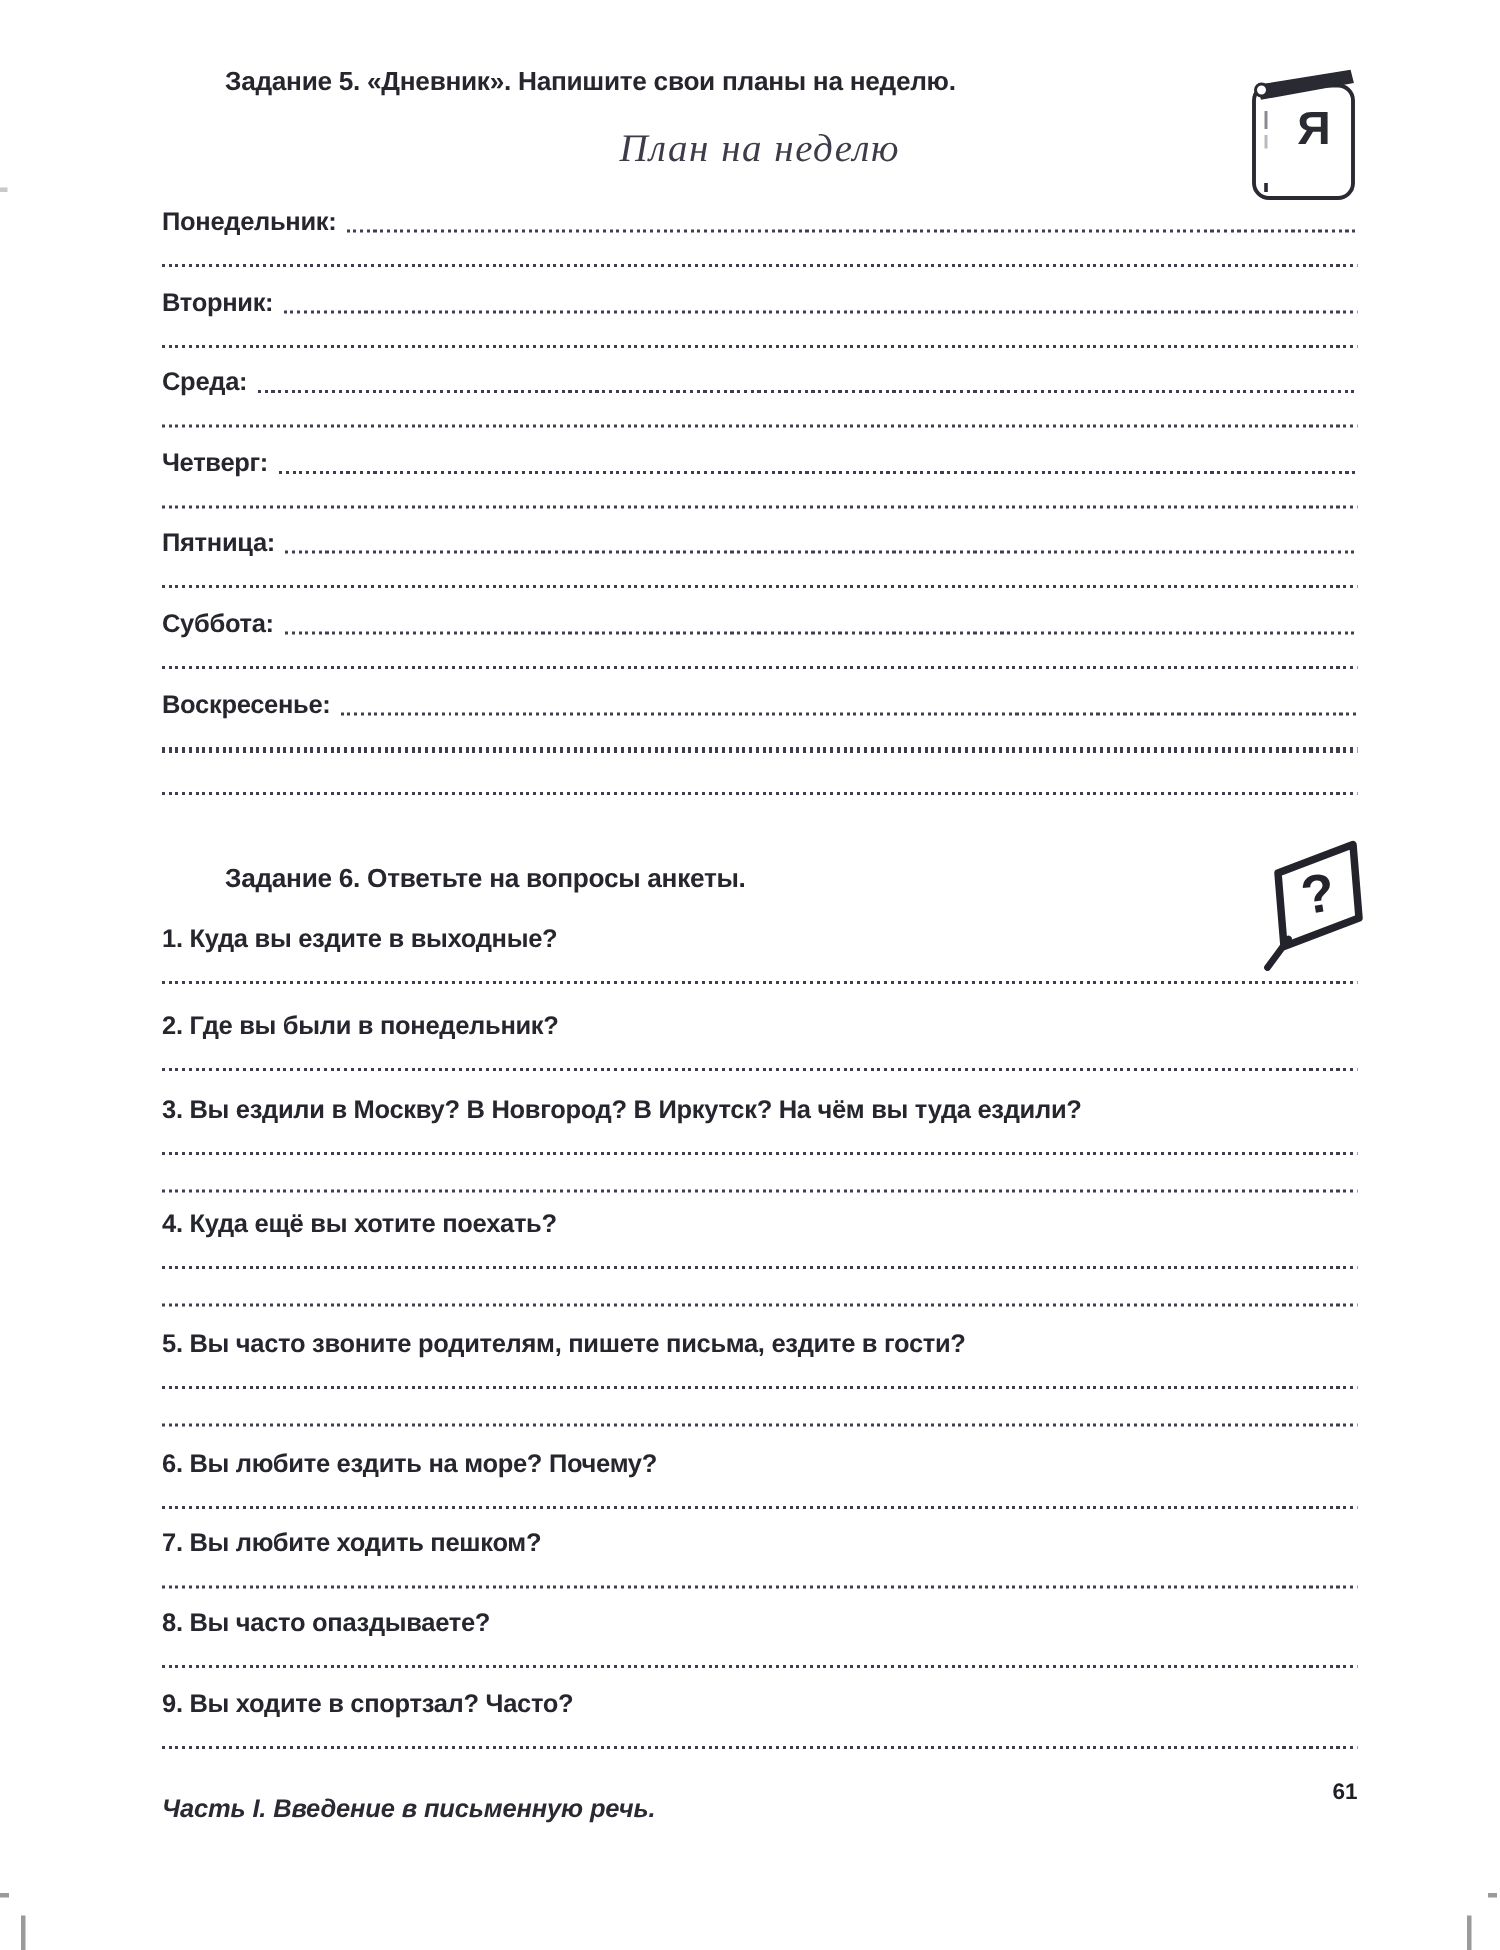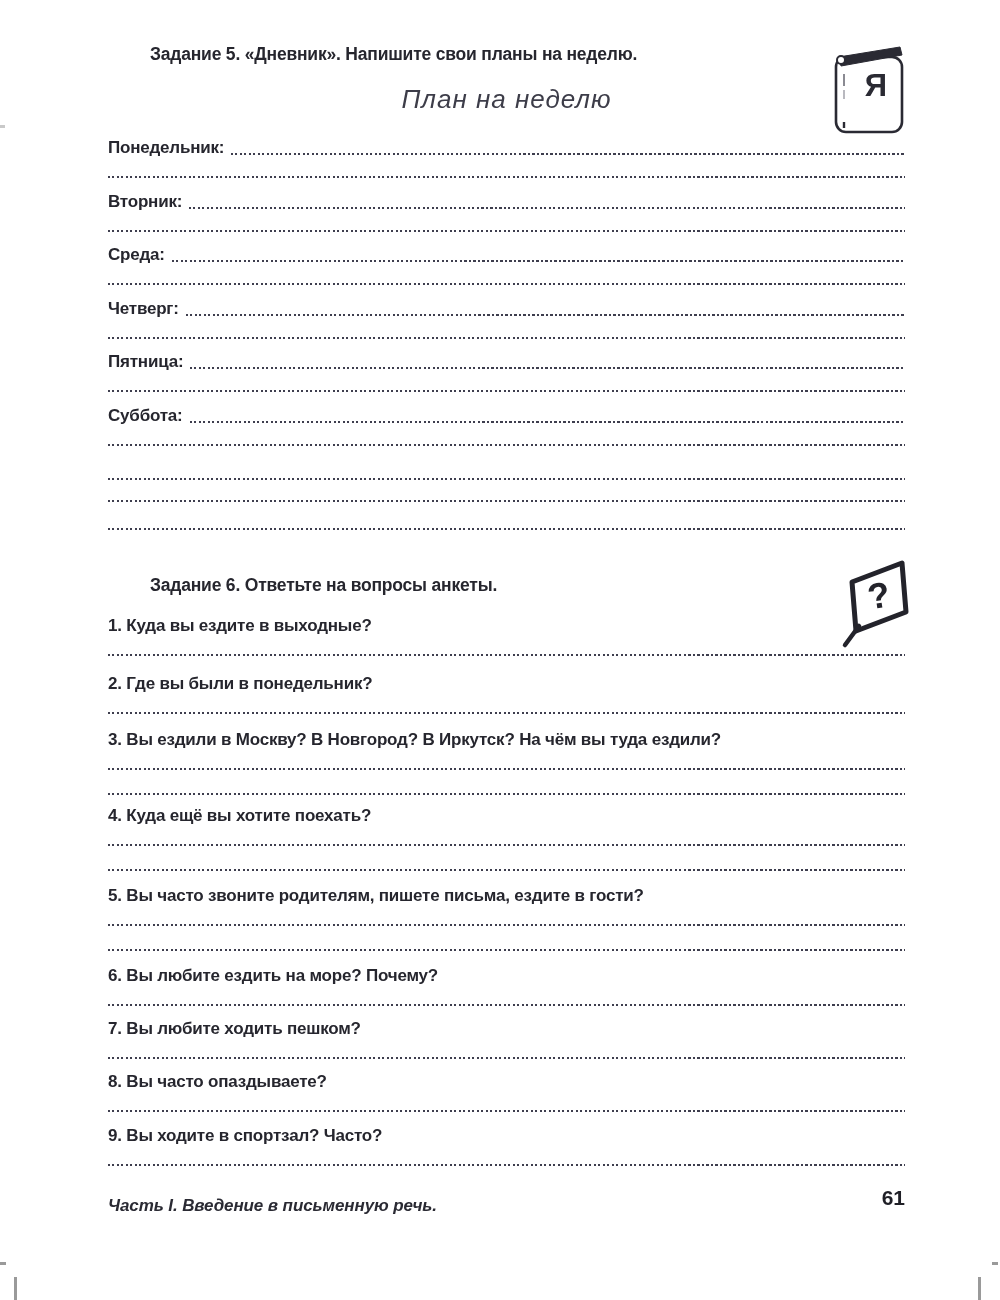--- a/index.html
+++ b/index.html
@@ -11,21 +11,21 @@
     color:#26262e;
     overflow:hidden;
   }
   
   .task-heading{
     position:absolute;left:108px;width:740px;
     font-weight:700;font-size:17.5px;line-height:21px;letter-spacing:-0.2px;margin-left:42px;
   }
   .script-title{
     position:absolute;left:108px;width:797px;text-align:center;
-    font-family:Liberation Sans, sans-serif;font-style:italic;
+    font-family:Liberation Serif, serif;font-style:italic;
     font-size:26px;color:#3d3d49;letter-spacing:1px;
   }
   
   .dotline{
     height:2px;
     background-image:repeating-linear-gradient(to right,#3e3e4e 0,#3e3e4e 2px,transparent 2px,transparent 4.5px);
   }
   .abs-line{position:absolute;left:108px;width:797px;}
   
   .day-block{position:absolute;left:108px;width:797px;}
@@ -42,21 +42,21 @@
   .q-line2{margin-top:23px;}
   
   .icon-abs{position:absolute;}
   
   .footer-left{
     position:absolute;left:108px;top:1196px;
     font-style:italic;font-weight:700;font-size:17px;letter-spacing:-0.1px;color:#2a2a33;
   }
   .page-num{
     position:absolute;left:108px;width:797px;top:1186px;text-align:right;
-    font-weight:700;font-size:21px;color:#1f1f26;
+    font-weight:700;font-size:15px;color:#1f1f26;
   }
   
   .mark{position:absolute;background:#9a9a9a;}
   .mark.faint{background:#c9c9c9;}
 </style>
 </head>
 <body>
 
 <div class="page">
 
@@ -118,20 +118,24 @@
 
   <div class="day-block" style="top:406px">
     <div class="day-row">
       <span class="day-label">Суббота:</span>
       <span class="leader dotline"></span>
     </div>
     <div class="day-fullline dotline"></div>
   </div>
 
   <div class="day-block" style="top:460px">
+    <div class="day-row">
+      <span class="day-label">Воскресенье:</span>
+      <span class="leader dotline"></span>
+    </div>
     <div class="day-fullline dotline"></div>
   </div>
 
   <div class="abs-line dotline" style="top:500px"></div>
   <div class="abs-line dotline" style="top:528px"></div>
 
   <div class="task-heading" style="top:575px">Задание 6. Ответьте на вопросы анкеты.</div>
 
   <div class="icon-abs" style="left:838px;top:556px">
     <svg width="76" height="94" viewBox="0 0 76 94">

